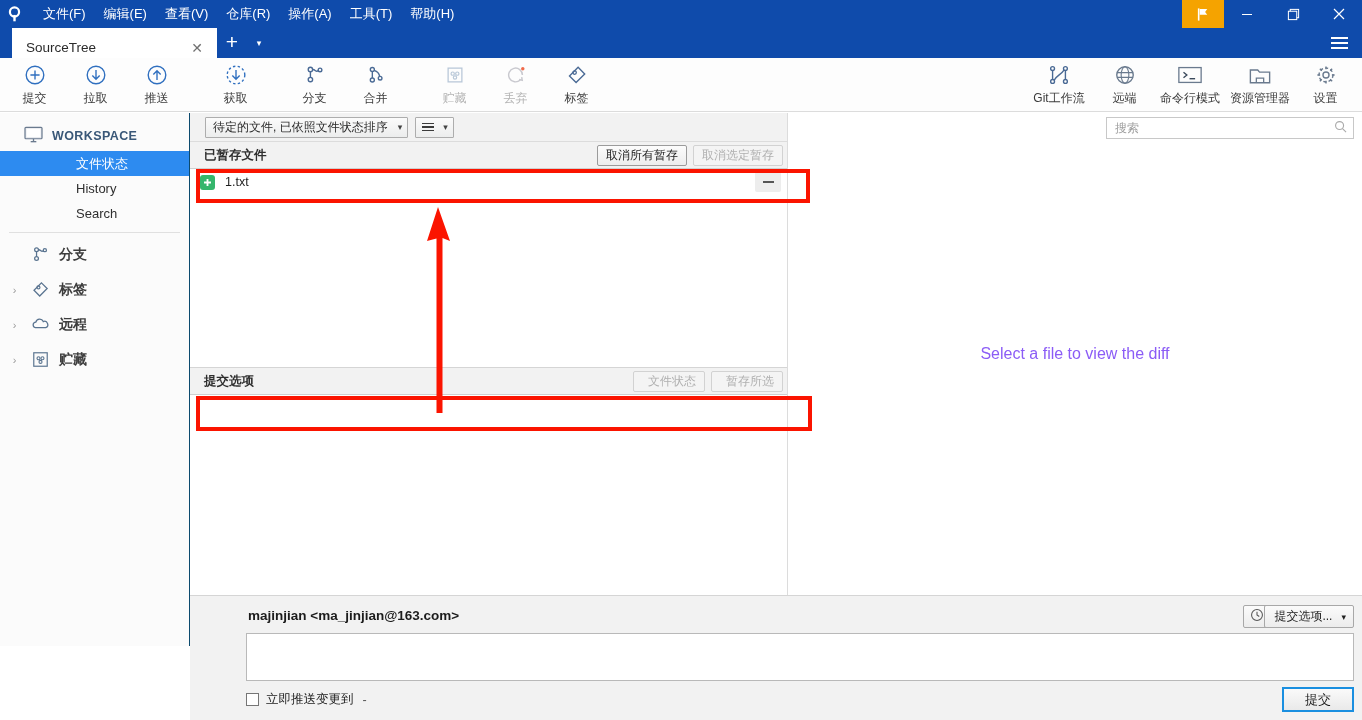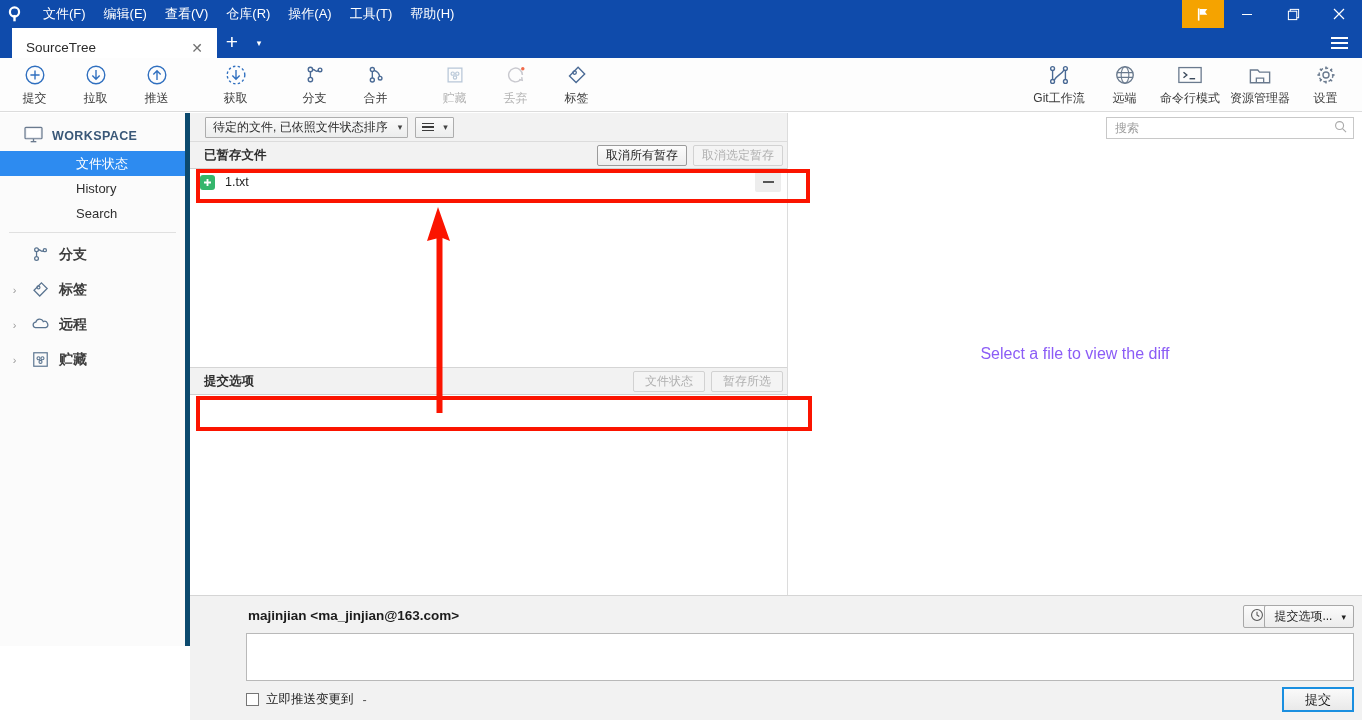--- a/index.html
+++ b/index.html
@@ -73,21 +73,21 @@
   }
   .tb-btn.wide { width: 70px; }
   .tb-btn .ic { height: 24px; display:flex; align-items:center; justify-content:center; }
   .tb-btn .lb { font-size: 12px; color: #3b3b3b; white-space: nowrap; }
   .tb-btn.disabled .lb { color: #b4b4b4; }
   .tb-sep { width: 18px; }
 
   
   .sidebar {
     position: absolute; left: 0; top: 113px; width: 190px; height: 533px;
-    background: #fbfbfb; border-right: 5px solid #0c4a6e;
+    background: #fbfbfb; border-right: 1px solid #0c4a6e;
   }
   .sb-head {
     display:flex; align-items:center; gap:9px; height: 30px; padding-left: 24px; margin-top: 8px;
   }
   .sb-head .t { font-size: 12.5px; font-weight: bold; color: #3a5878; letter-spacing: .4px; }
   .sb-sub {
     height: 25px; display:flex; align-items:center; padding-left: 76px;
     font-size: 13px; color: #2f2f2f; cursor: default;
   }
   .sb-sub.active { background: #2d8bf0; color: #ffffff; }
@@ -122,21 +122,21 @@
   .sec-head {
     height: 27px; background: #f2f2f2; border-bottom: 1px solid #cfcfcf;
     display:flex; align-items:center; padding: 0 4px 0 14px;
   }
   .sec-title { font-size: 12.5px; font-weight: bold; color: #2f2f2f; flex: 1; }
   .sbtn {
     height: 21px; min-width: 72px; padding: 0 8px; font-size: 12px; border-radius: 2px;
     background: linear-gradient(#fcfcfc,#ededed); border: 1px solid #9b9b9b; color: #1d1d1d;
     display:flex; align-items:center; justify-content:center; margin-left: 6px; white-space: nowrap;
   }
-  .sbtn.disabled { color: #b0b0b0; border-color: #d2d2d2; background: #f4f4f4; }
+  .sbtn.disabled { color: #b0b0b0; border-color: #d2d2d2; background: #f4f4f4; justify-content: flex-end; }
 
   .file-list { background: #ffffff; position: relative; }
   .file-row {
     height: 26px; display: flex; align-items: center; padding-left: 10px; gap: 10px;
   }
   .file-row .badge {
     width: 15px; height: 15px; border-radius: 3px; background: #35b66c;
     display:flex; align-items:center; justify-content:center;
   }
   .file-row .fname { font-size: 12.5px; color: #1f1f1f; flex: 1; }

